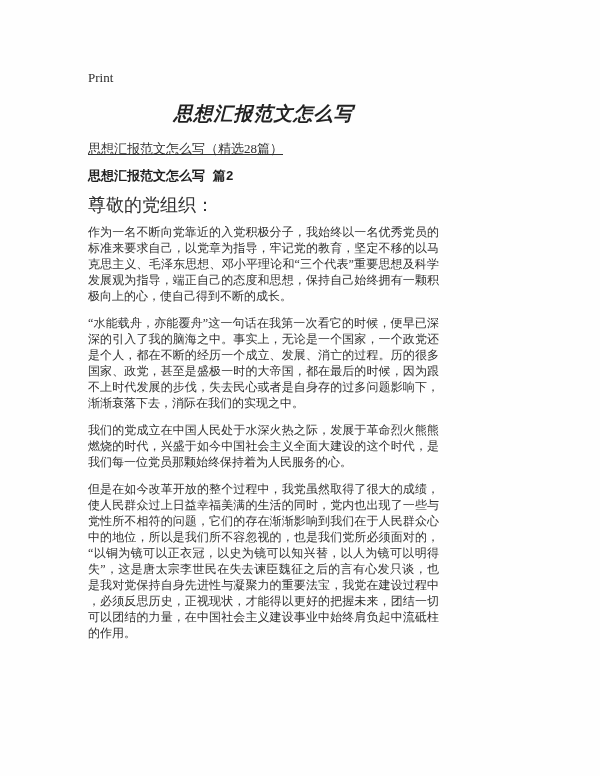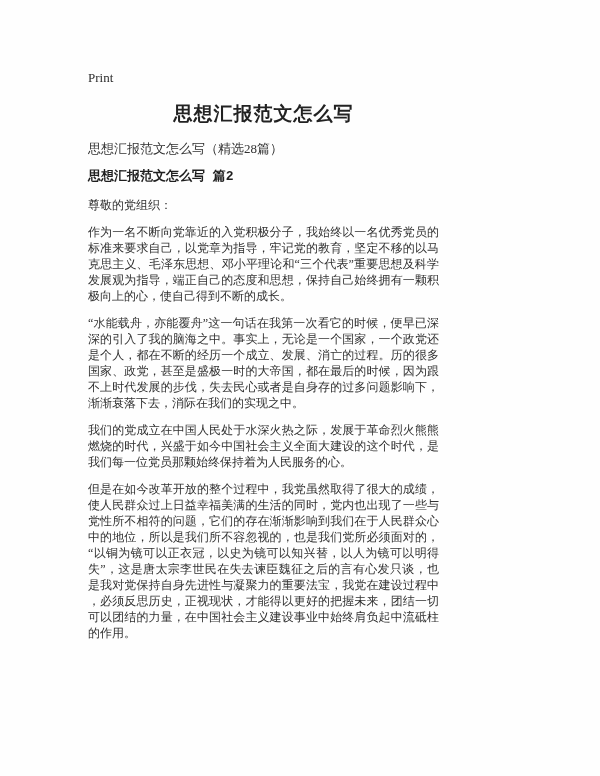--- a/index.html
+++ b/index.html
@@ -30,38 +30,40 @@
     line-height: 14px;
   }
   .doc-title {
     margin: 16px 0 0 0;
     font-size: 19px;
     font-weight: bold;
     text-align: center;
     letter-spacing: 1px;
     color: #222;
     line-height: 24px;
+    font-style: italic;
   }
   .doc-subtitle {
     margin: 15px 0 0 0;
     font-size: 13px;
     font-weight: normal;
     line-height: 16px;
+    text-decoration: underline;
   }
   .section-heading {
     margin: 12px 0 0 0;
     font-size: 13px;
     font-weight: bold;
     color: #1f1f1f;
     line-height: 16px;
     font-family: Liberation Mono, monospace;
   }
   .salutation {
     margin: 12px 0 0 0;
-    font-size: 12px;
+    font-size: 18px;
     line-height: 16px;
   }
   .body-text {
     margin: 11px 0 0 0;
     font-size: 12px;
     line-height: 16px;
     text-align: justify;
     word-break: break-all;
     line-break: anywhere;
     color: #313131;

